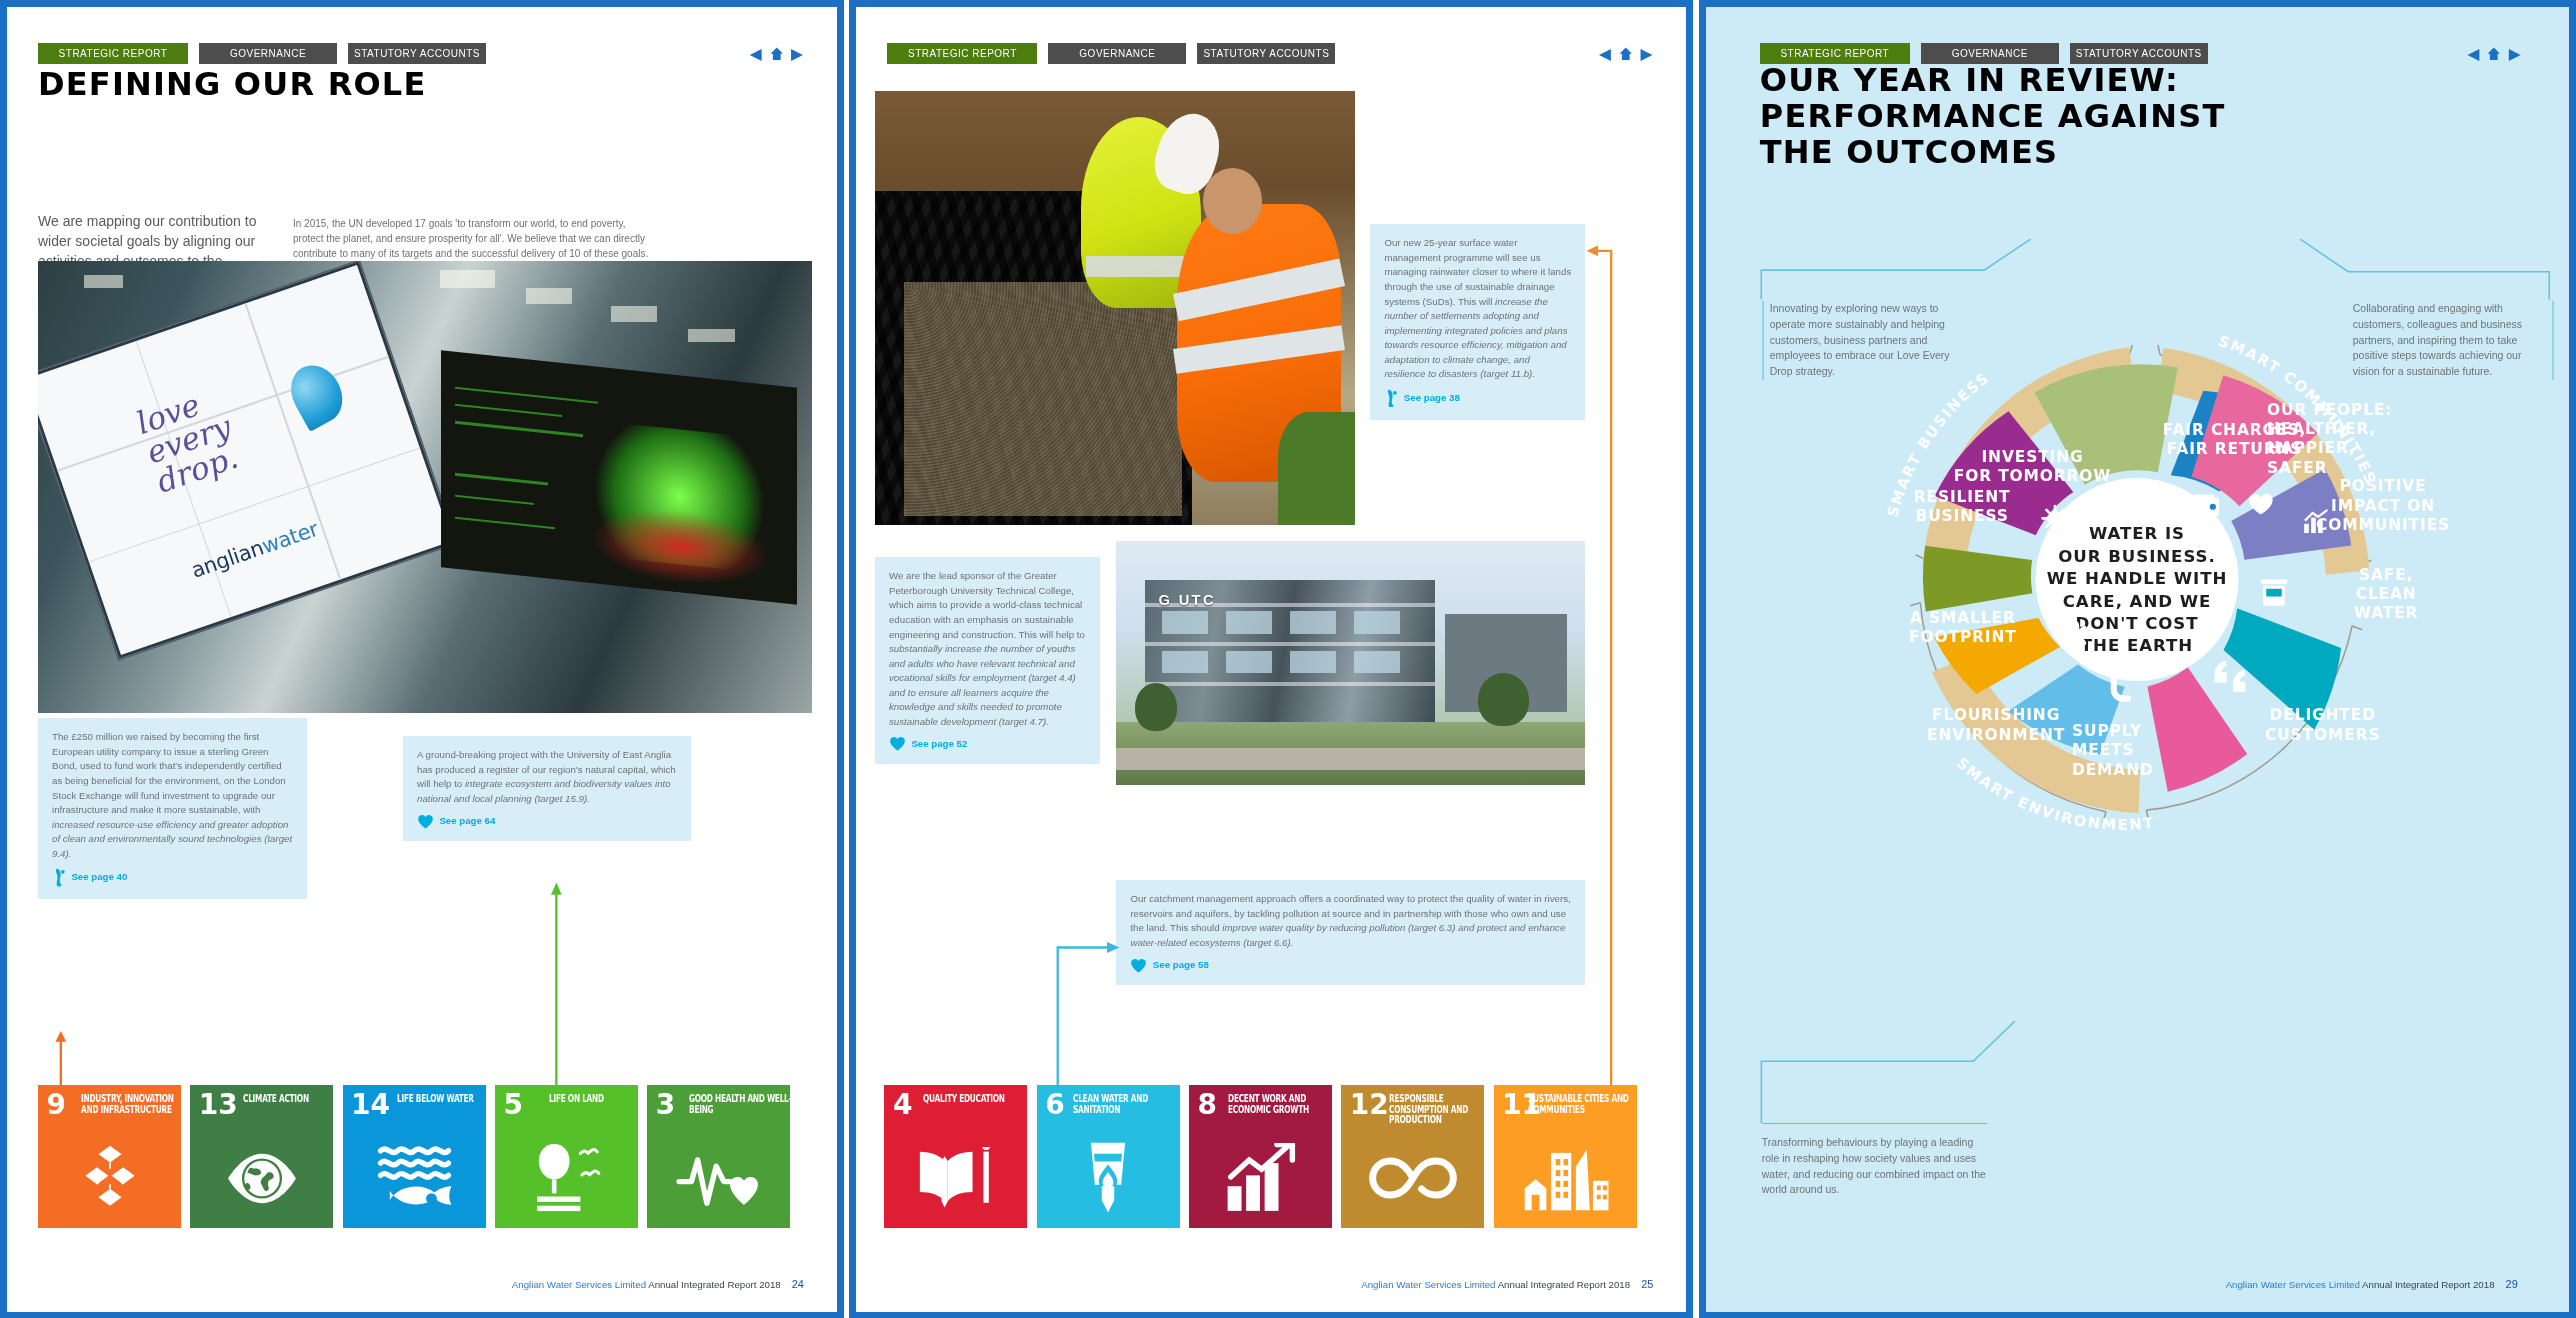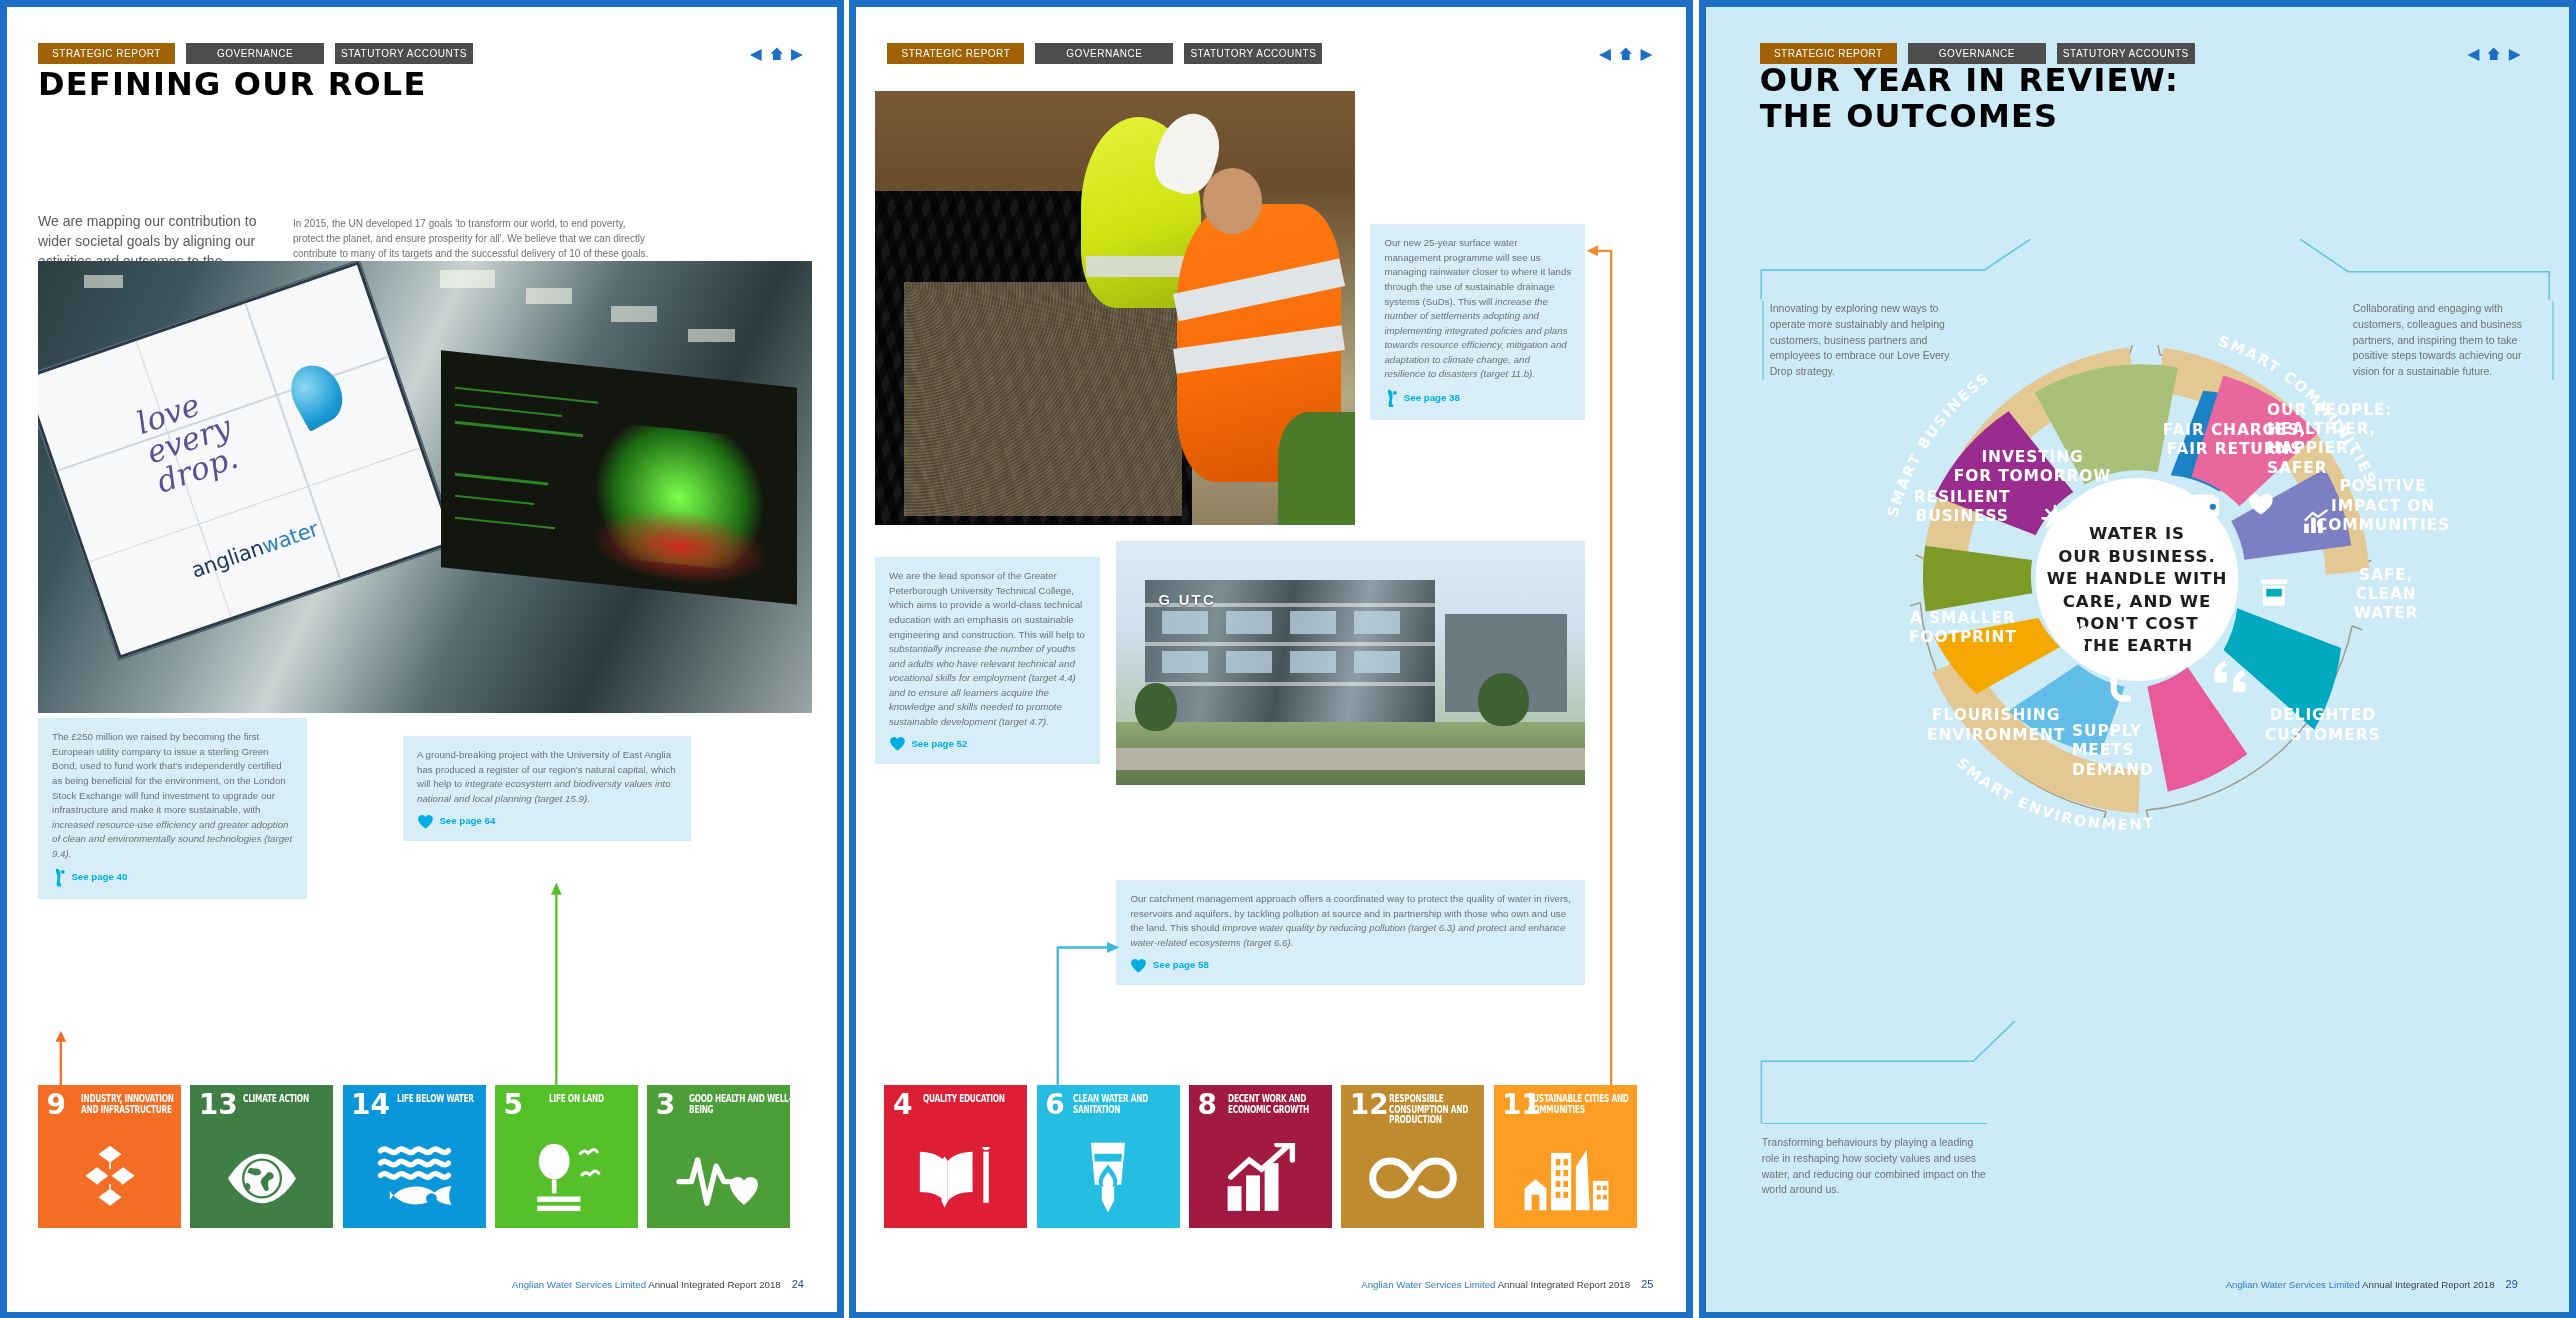--- a/index.html
+++ b/index.html
@@ -14,21 +14,21 @@
   .page { position: relative; background: #ffffff; border: 7px solid #1b6fc4; overflow: hidden; }
   .page-1 { width: 844px; height: 1319px; }
   .page-2 { width: 844px; height: 1319px; margin-left: 5.4px; }
   .page-3 { width: 877px; height: 1319px; margin-left: 5.4px; background: #cdebf7; }
 
   
   .tabbar { position: absolute; top: 35px; left: 0; right: 0; height: 23px; display: flex; align-items: center; padding-left: 31px; }
   .page-3 .tabbar { padding-left: 54px; }
   .tab { height: 21px; display: flex; align-items: center; justify-content: center;
          color: #ffffff; font-size: 10px; letter-spacing: 0.5px; }
-  .tab-active { background: #a16207; width: 137px; }
+  .tab-active { background: #4d7c0f; width: 150px; }
   .tab-idle { background: #4d4d4d; width: 138px; margin-left: 11px; }
   .navicons { margin-left: auto; display: flex; align-items: center; gap: 7px; padding-right: 34px; color: #1b6fc4; }
   .page-3 .navicons { padding-right: 48px; }
   .navicons .arw { font-size: 15.5px; line-height: 1; }
 
   
   .head { position: absolute; left: 31px; top: 60px; color: #000000;
           font-family: "DejaVu Sans", sans-serif; font-weight: bold;
           font-size: 32px; line-height: 1.12; letter-spacing: 1.2px; }
   .page-3 .head { left: 54px; top: 56px; font-size: 32px; }
@@ -496,20 +496,21 @@
         <span class="arw">◀</span>
         <svg width="15.5" height="15.5" viewBox="0 0 20 20">
             <path d="M10 2 L18 10 H15 V18 H5 V10 H2 Z" fill="#1b6fc4"></path>
           </svg>
         <span class="arw">▶</span>
       </div>
     </div>
 
     <div class="head">
       <div>OUR YEAR IN REVIEW:</div>
+      <div>PERFORMANCE AGAINST</div>
       <div>THE OUTCOMES</div>
     </div>
 
     <div class="side-note sn-tl">Innovating by exploring new ways to operate more sustainably and helping customers, business partners and employees to embrace our Love Every Drop strategy.</div>
     <div class="side-note sn-tr">Collaborating and engaging with customers, colleagues and business partners, and inspiring them to take positive steps towards achieving our vision for a sustainable future.</div>
     <div class="side-note sn-bl">Transforming behaviours by playing a leading role in reshaping how society values and uses water, and reducing our combined impact on the world around us.</div>
 
     <svg style="position:absolute;left:46px;top:232px;" width="325" height="217" viewBox="0 0 420 280">
       <path d="M12 78 L12 40 L300 40 L360 0" stroke="#63c3de" stroke-width="2" fill="none"></path>
     </svg>

